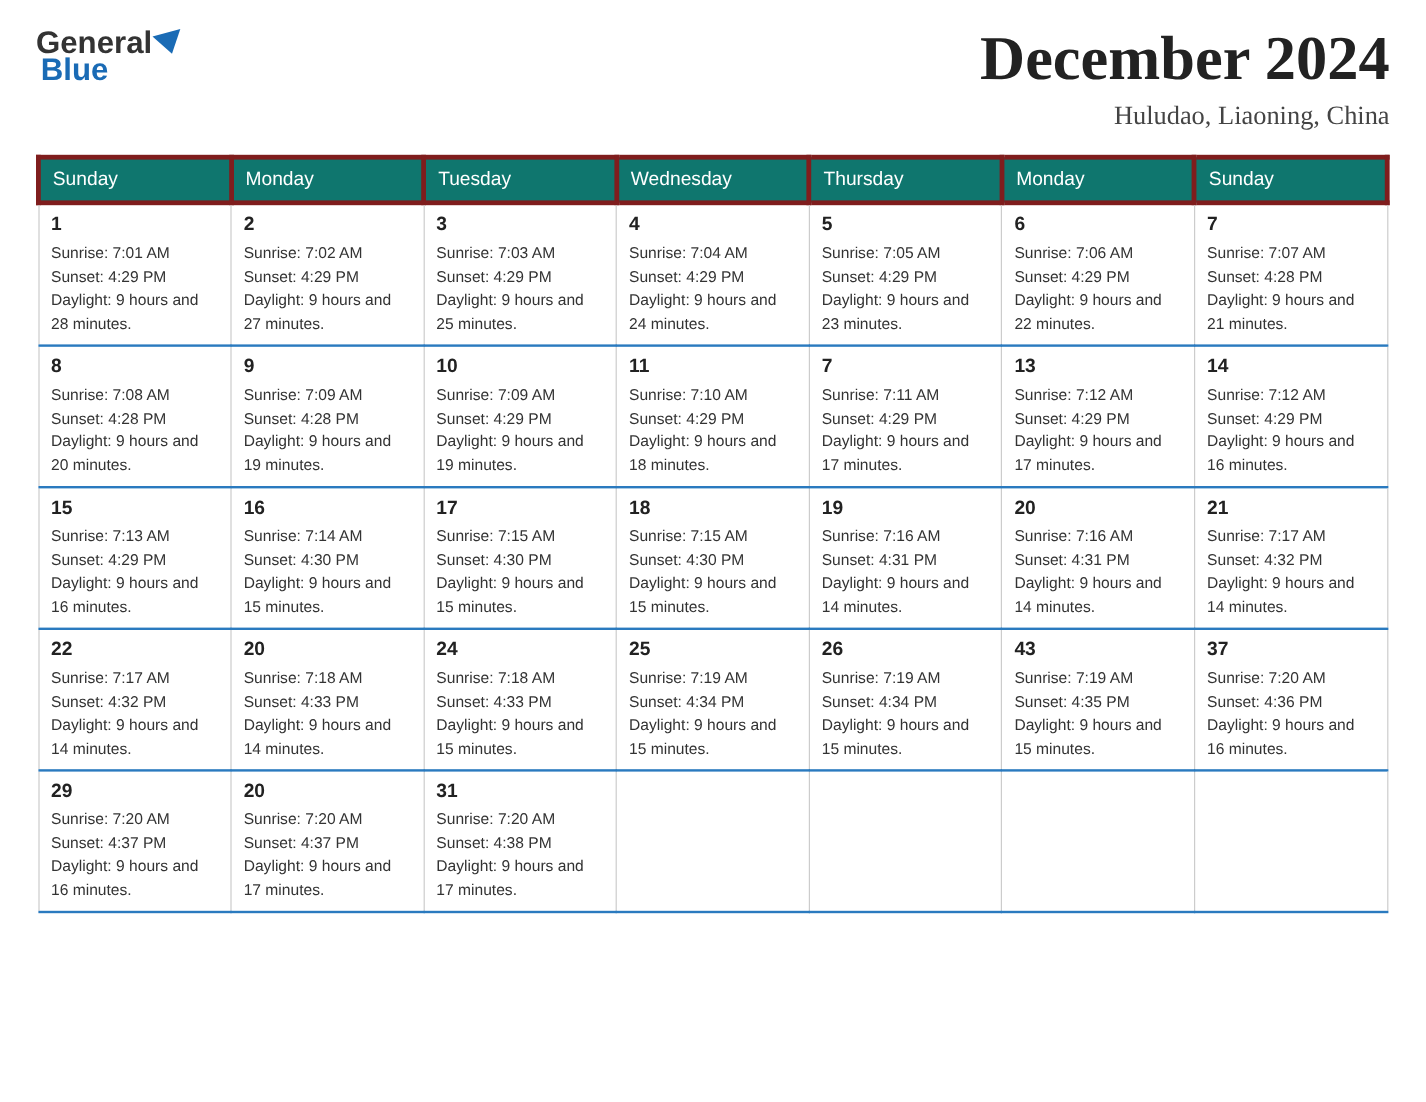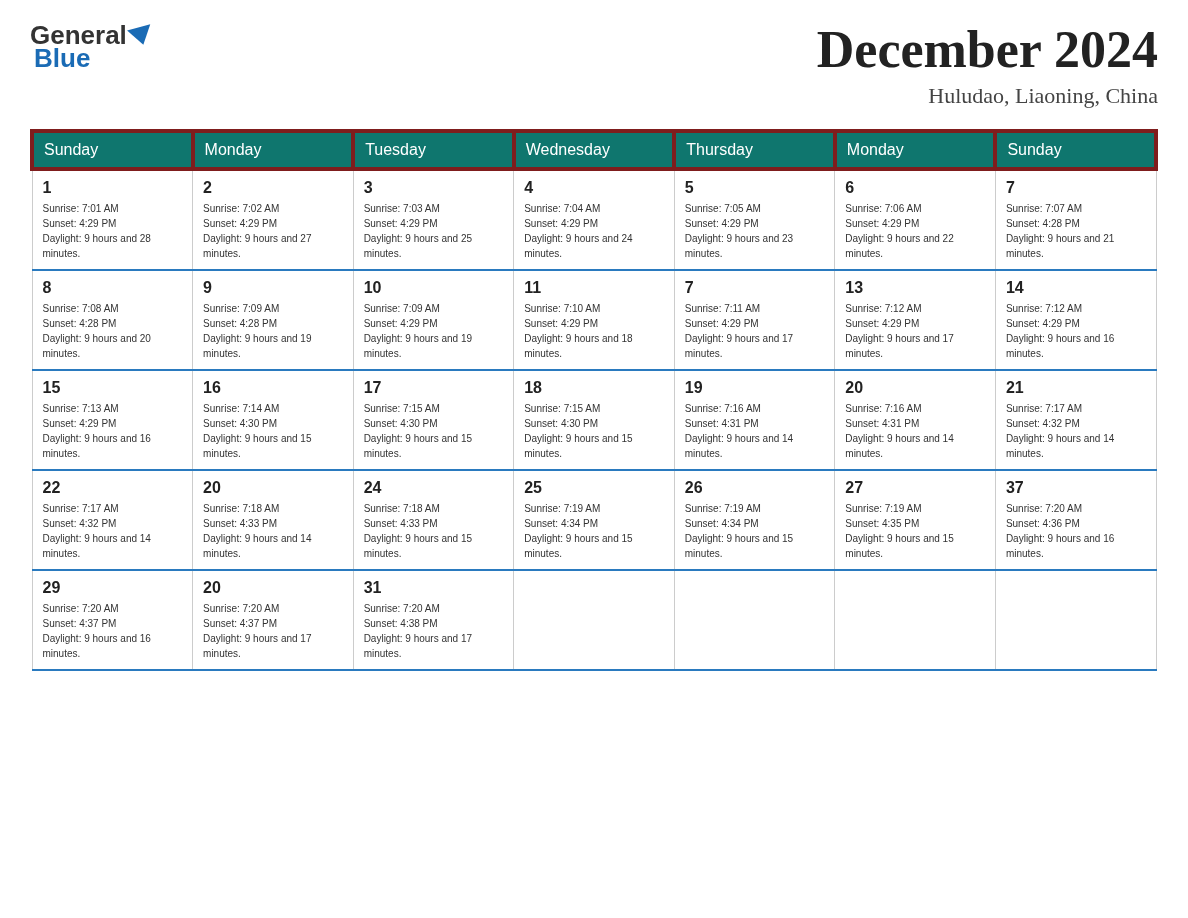--- a/index.html
+++ b/index.html
@@ -79,21 +79,21 @@
       background: #fff;
     }
     .day-number {
       font-size: 16px;
       font-weight: bold;
       color: #222;
       display: block;
       margin-bottom: 4px;
     }
     .day-info {
-      font-size: 10px;
+      font-size: 13px;
       line-height: 1.5;
       color: #333;
     }
     .empty-cell {
       background: #fff;
     }
     tr {
       border-bottom: 2px solid #2a7abf;
     }
   </style>
@@ -337,21 +337,21 @@
       </td>
         <td>
         <span class="day-number">26</span>
         <div class="day-info">
           Sunrise: 7:19 AM<br>
           Sunset: 4:34 PM<br>
           Daylight: 9 hours and 15 minutes.
         </div>
       </td>
         <td>
-        <span class="day-number">27</span>
+        <span class="day-number">43</span>
         <div class="day-info">
           Sunrise: 7:19 AM<br>
           Sunset: 4:35 PM<br>
           Daylight: 9 hours and 15 minutes.
         </div>
       </td>
         <td>
         <span class="day-number">37</span>
         <div class="day-info">
           Sunrise: 7:20 AM<br>

